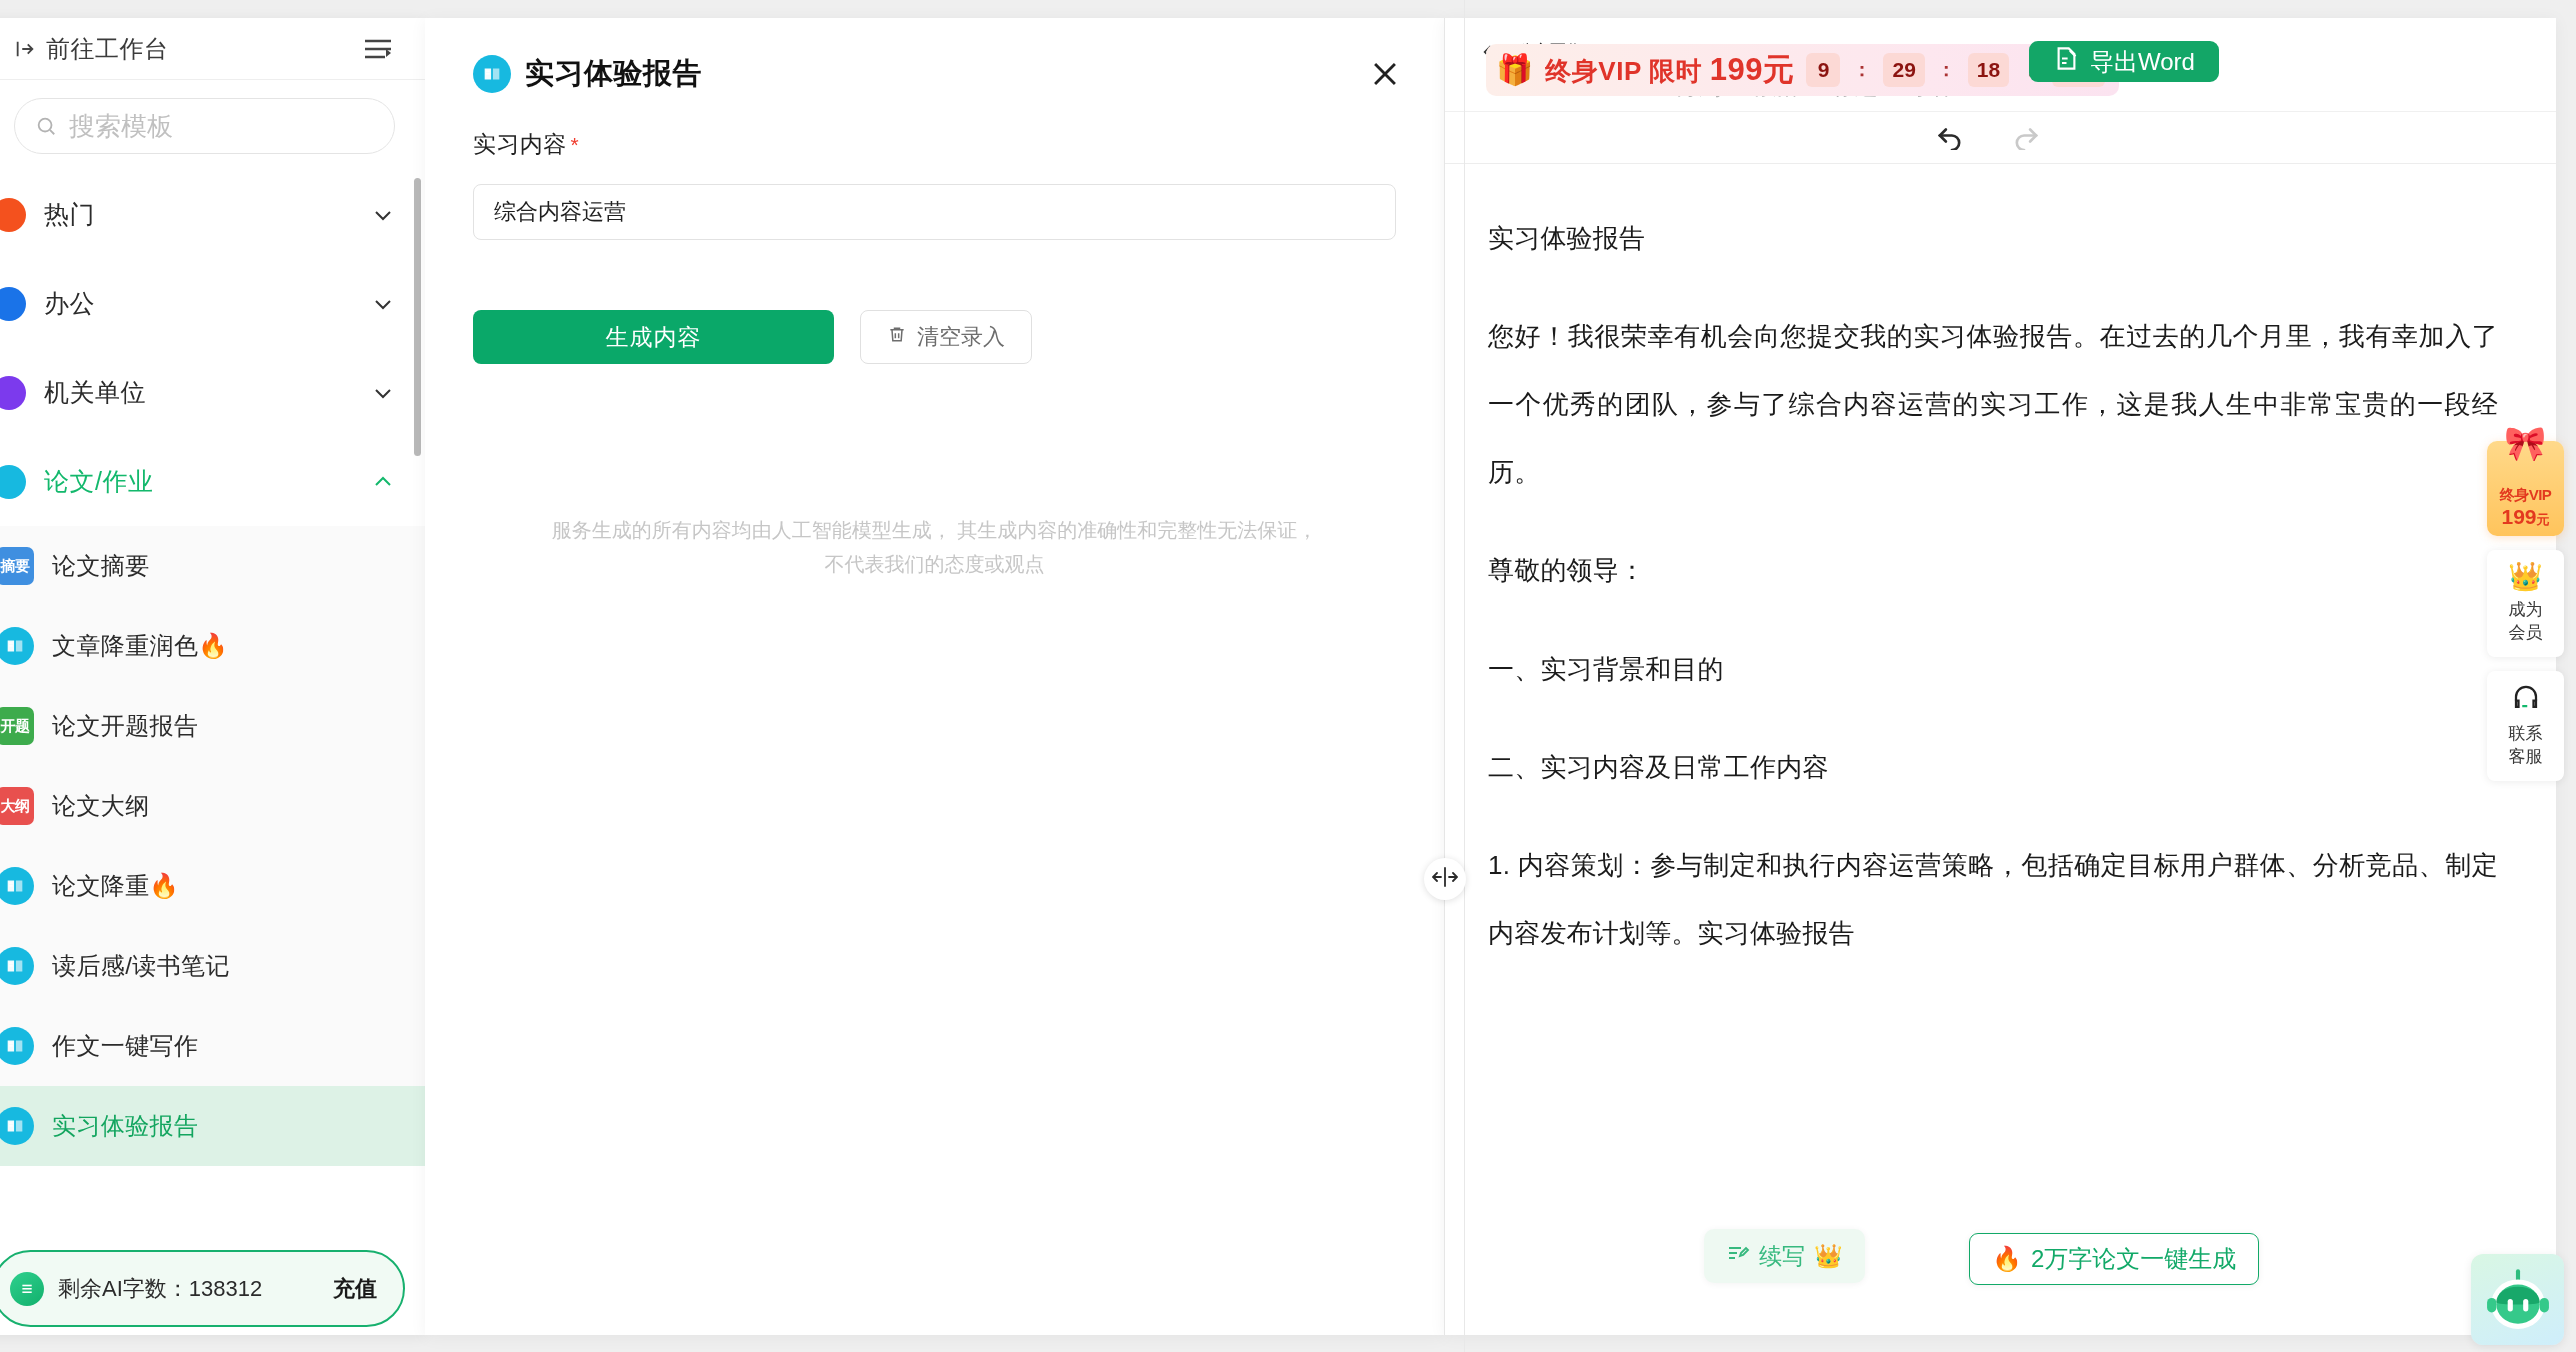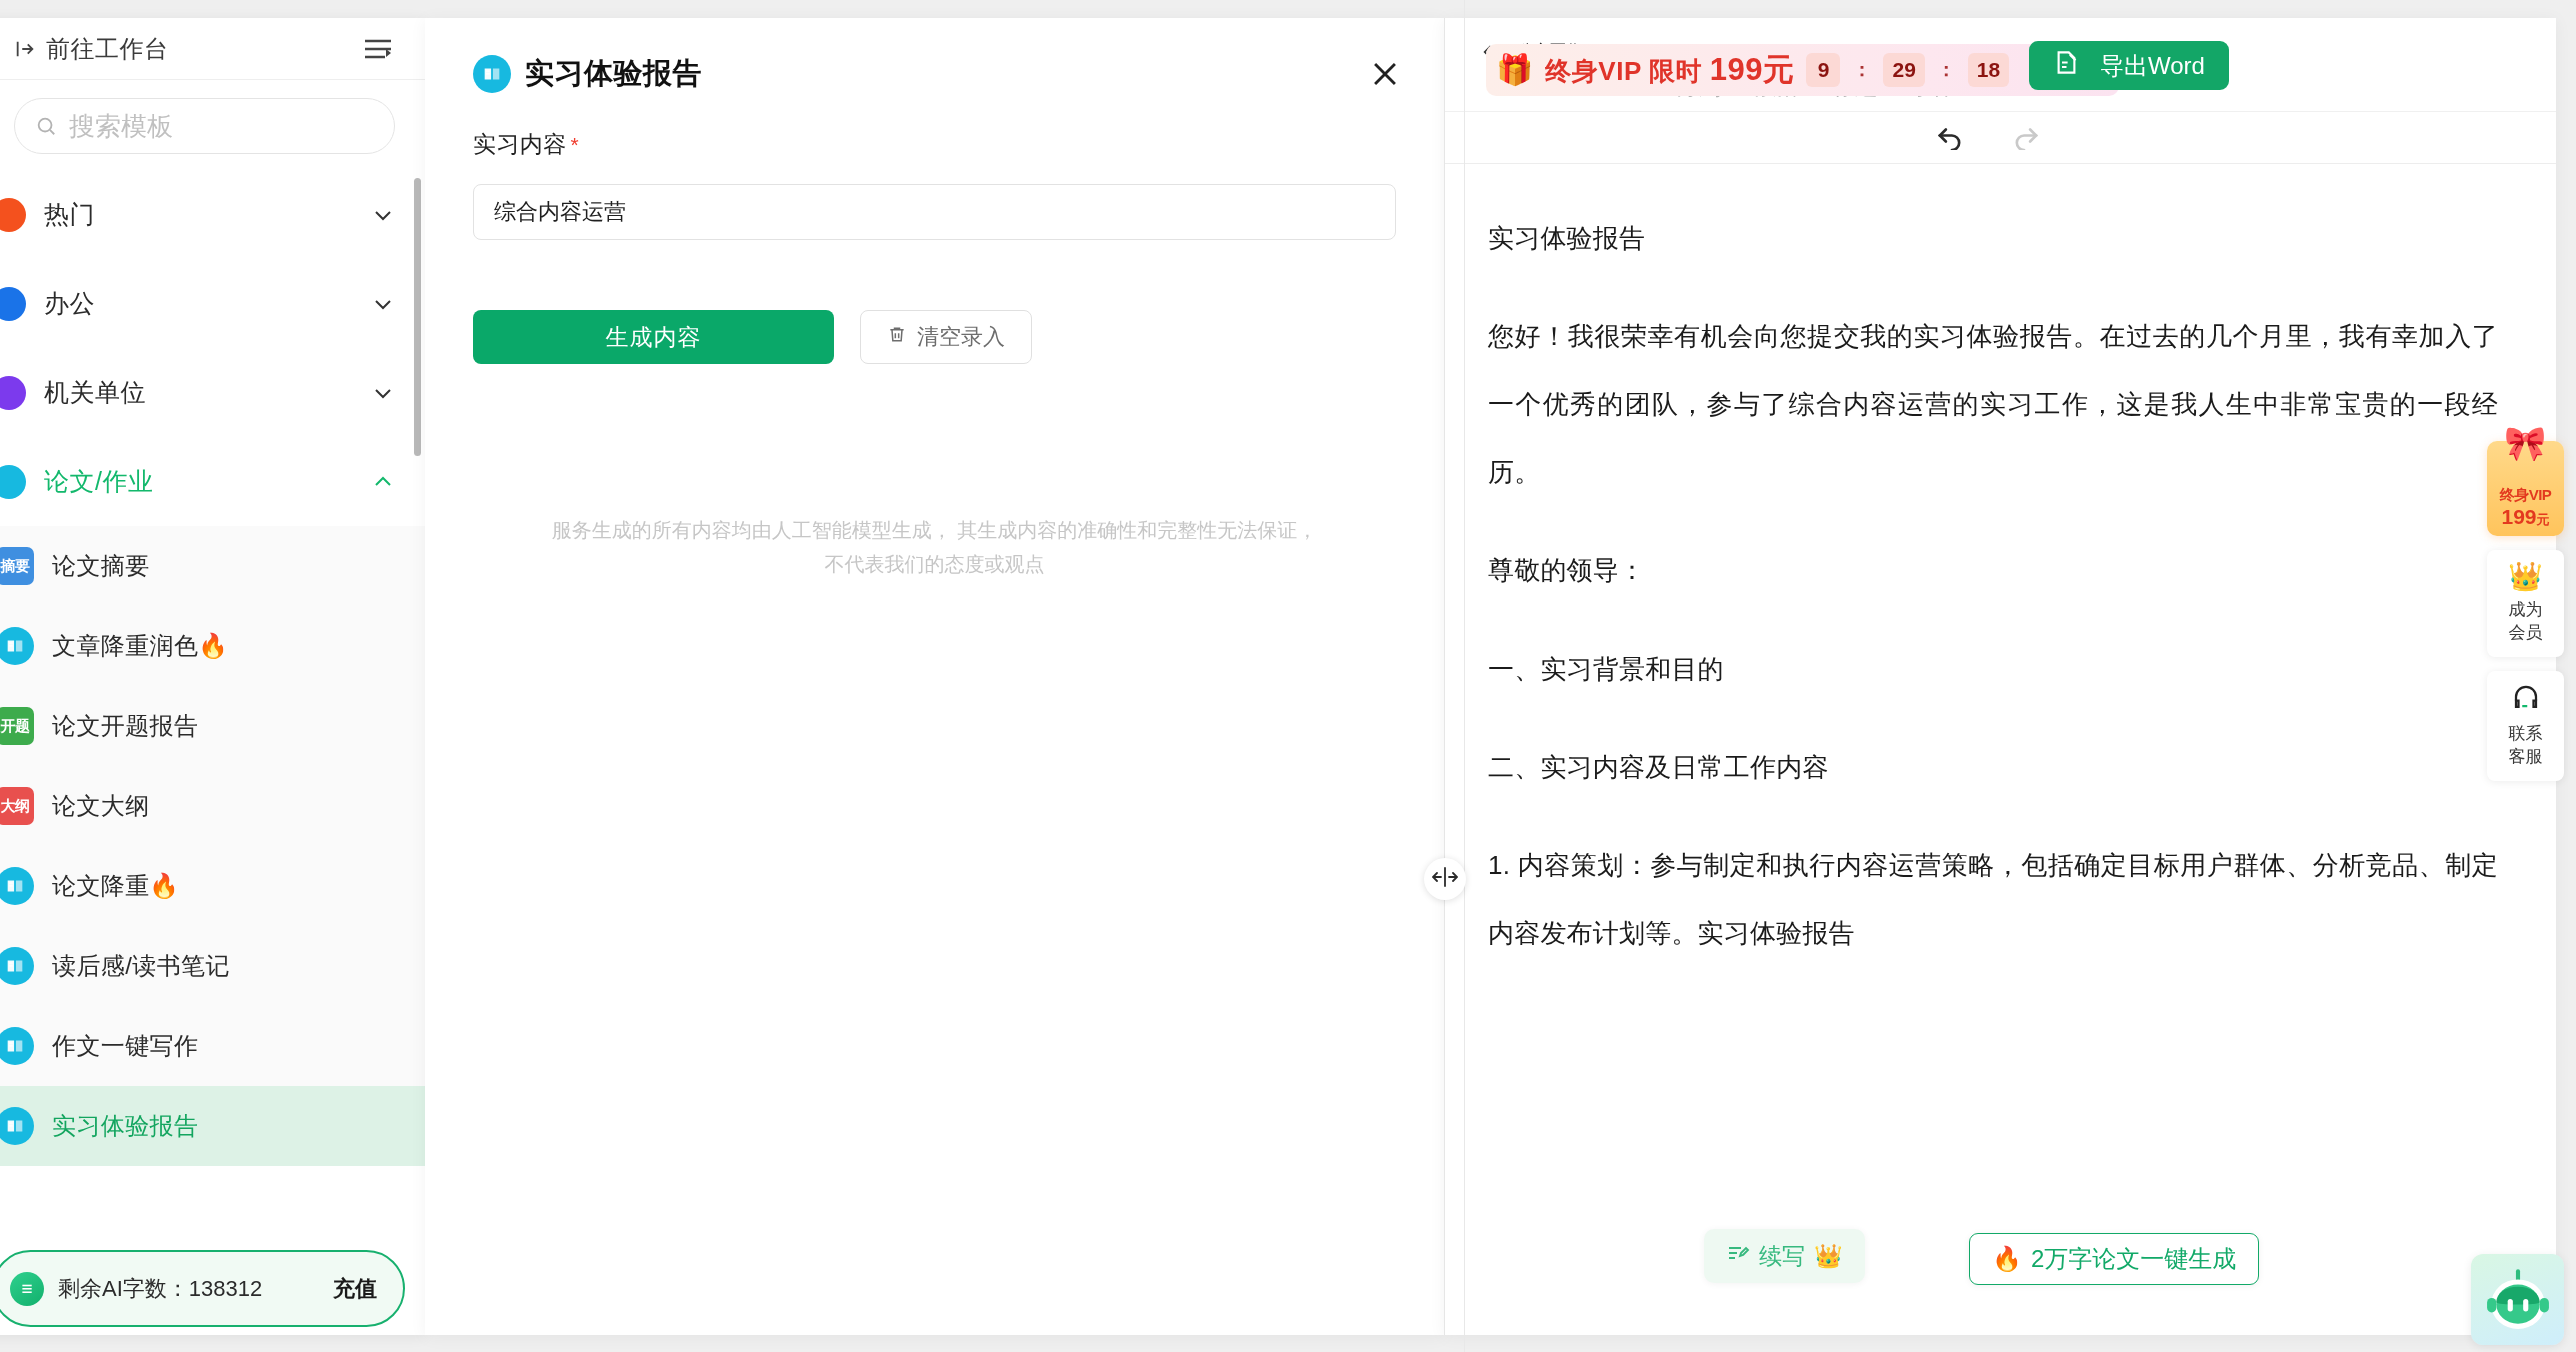--- a/index.html
+++ b/index.html
@@ -178,23 +178,23 @@
   .vip-gift { font-size: 30px; line-height: 1; }
   .vip-txt { font-size: 26px; font-weight: bold; color: #e0342a; letter-spacing: 0.5px; }
   .vip-txt .big { font-size: 31px; }
   .cd-seg {
     background: #fcd9d5; color: #8c1410; font-weight: bold; font-size: 21px;
     border-radius: 6px; padding: 5px 9px; min-width: 34px; text-align:center;
   }
   .cd-sep { color: #a33; font-weight: bold; font-size: 19px; }
   .btn-export {
     position: absolute; left: 2029px; top: 41px; z-index: 41;
-    height: 49px; padding: 0 24px; border-radius: 9px; border: none;
+    height: 41px; padding: 0 24px; border-radius: 9px; border: none;
     background: #13a667; color: #fff; font-size: 24px; font-family: inherit;
-    display: flex; align-items: center; gap: 20px; cursor: pointer;
+    display: flex; align-items: center; gap: 10px; cursor: pointer;
   }
   .btn-export svg { width: 27px; height: 27px; }
 
   
   .rail { position: absolute; right: 12px; top: 441px; width: 77px; z-index: 50; }
   .rail-gift {
     width: 77px; height: 95px; border-radius: 10px;
     background: linear-gradient(180deg,#ffd98a,#ffc45c);
     display: flex; flex-direction: column; align-items: center; justify-content: flex-end;
     padding-bottom: 7px; position: relative; box-shadow:0 2px 10px rgba(250,150,60,.25);

